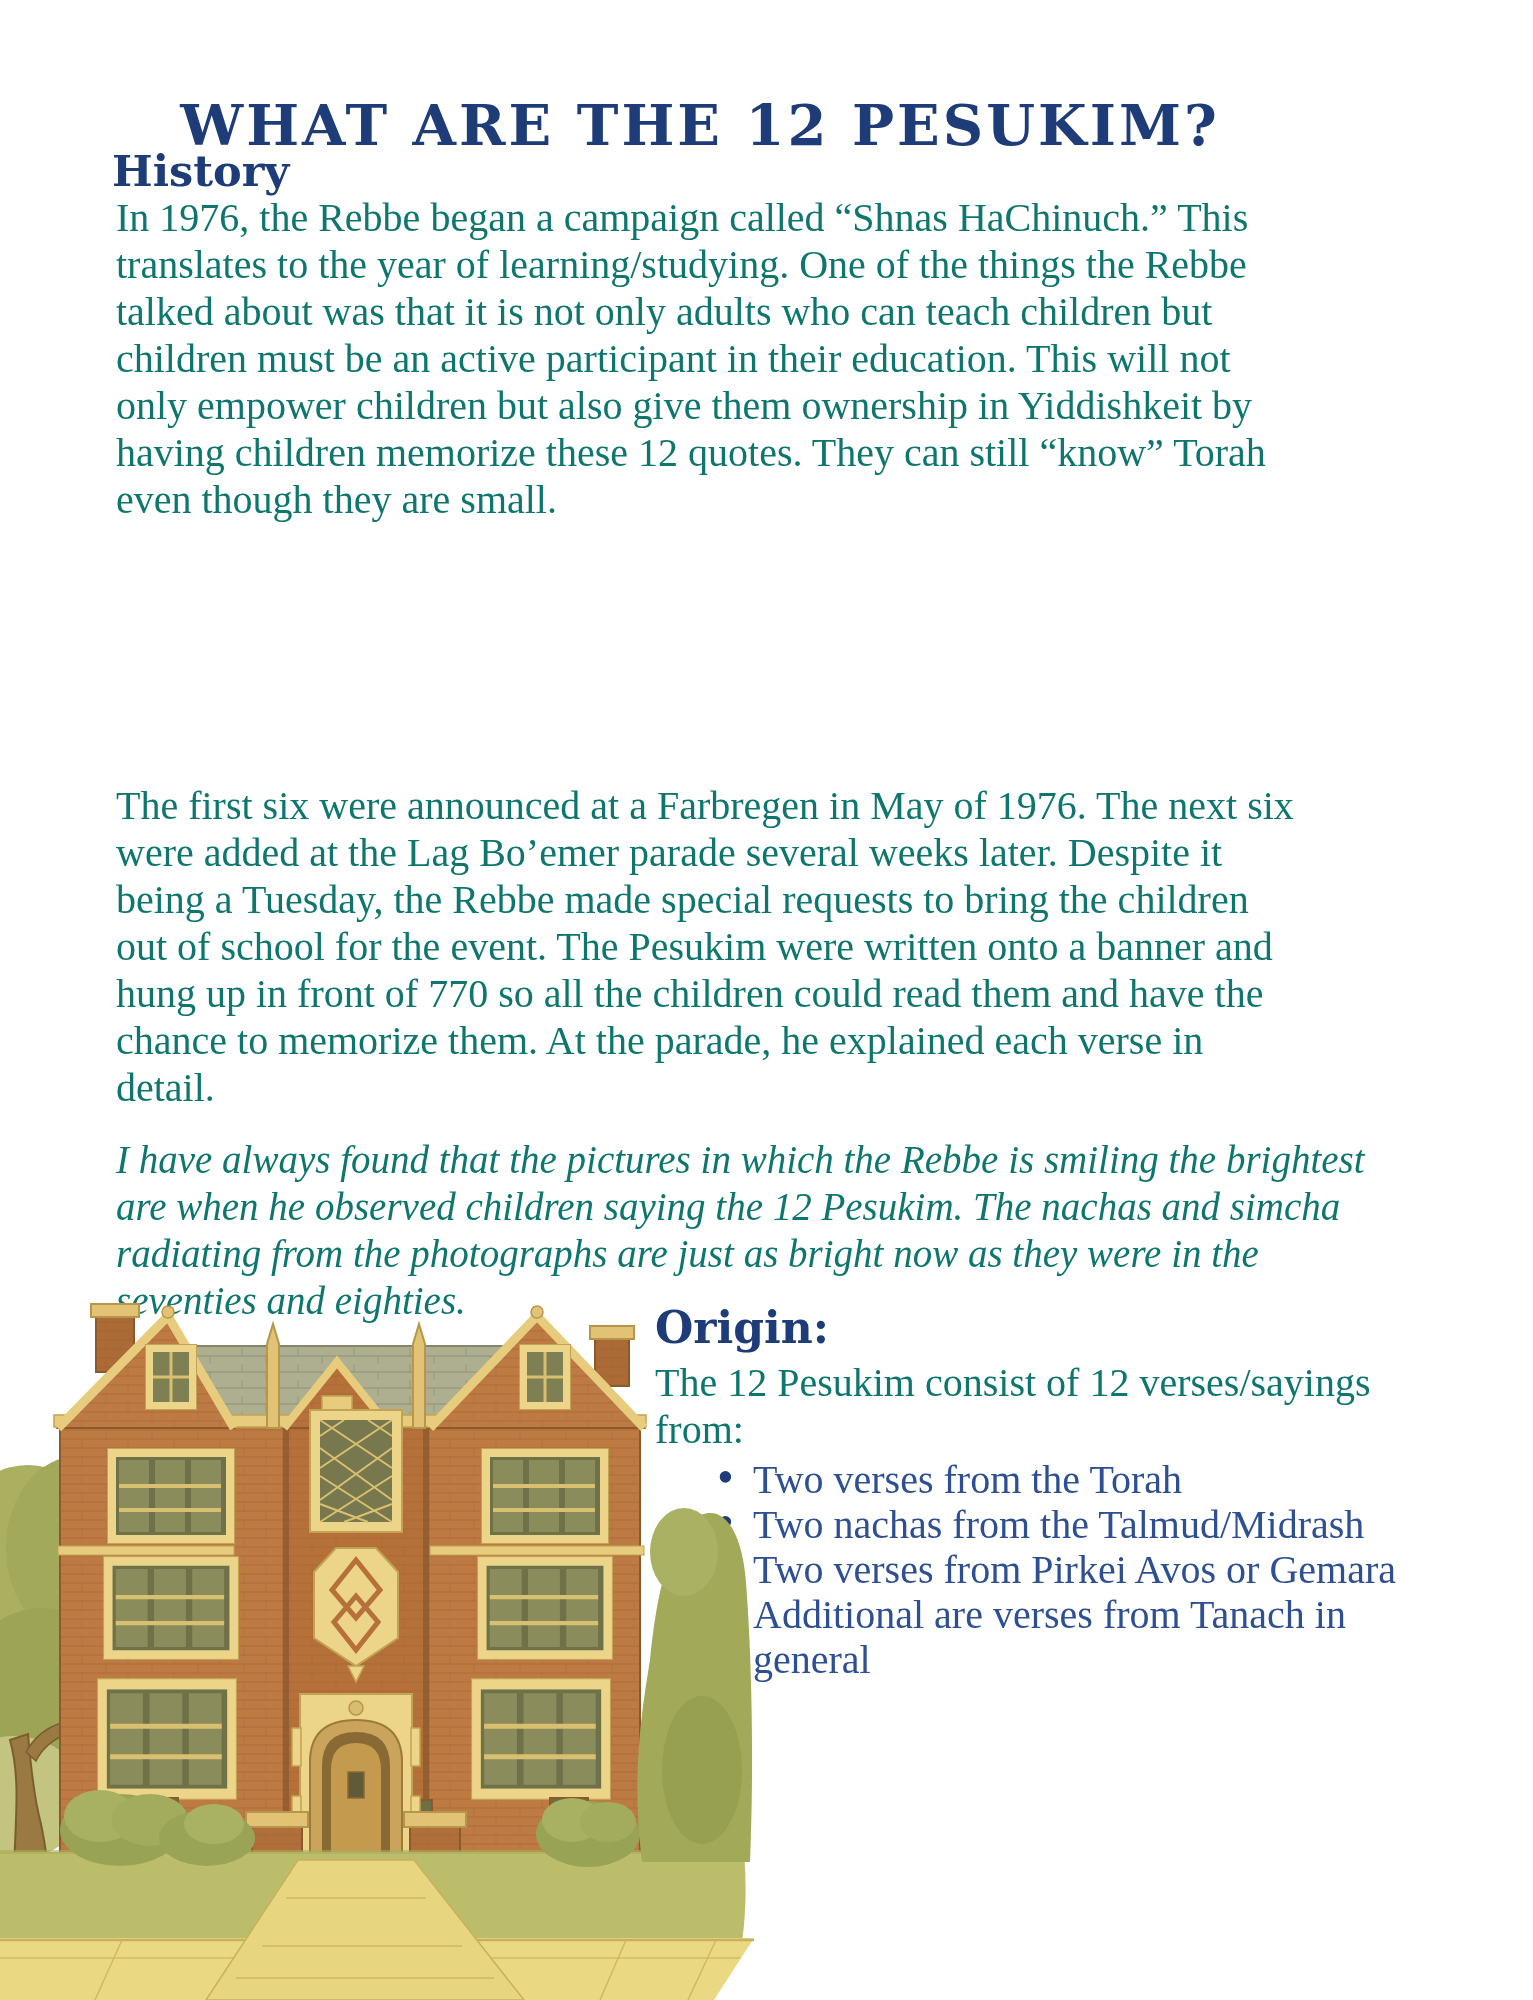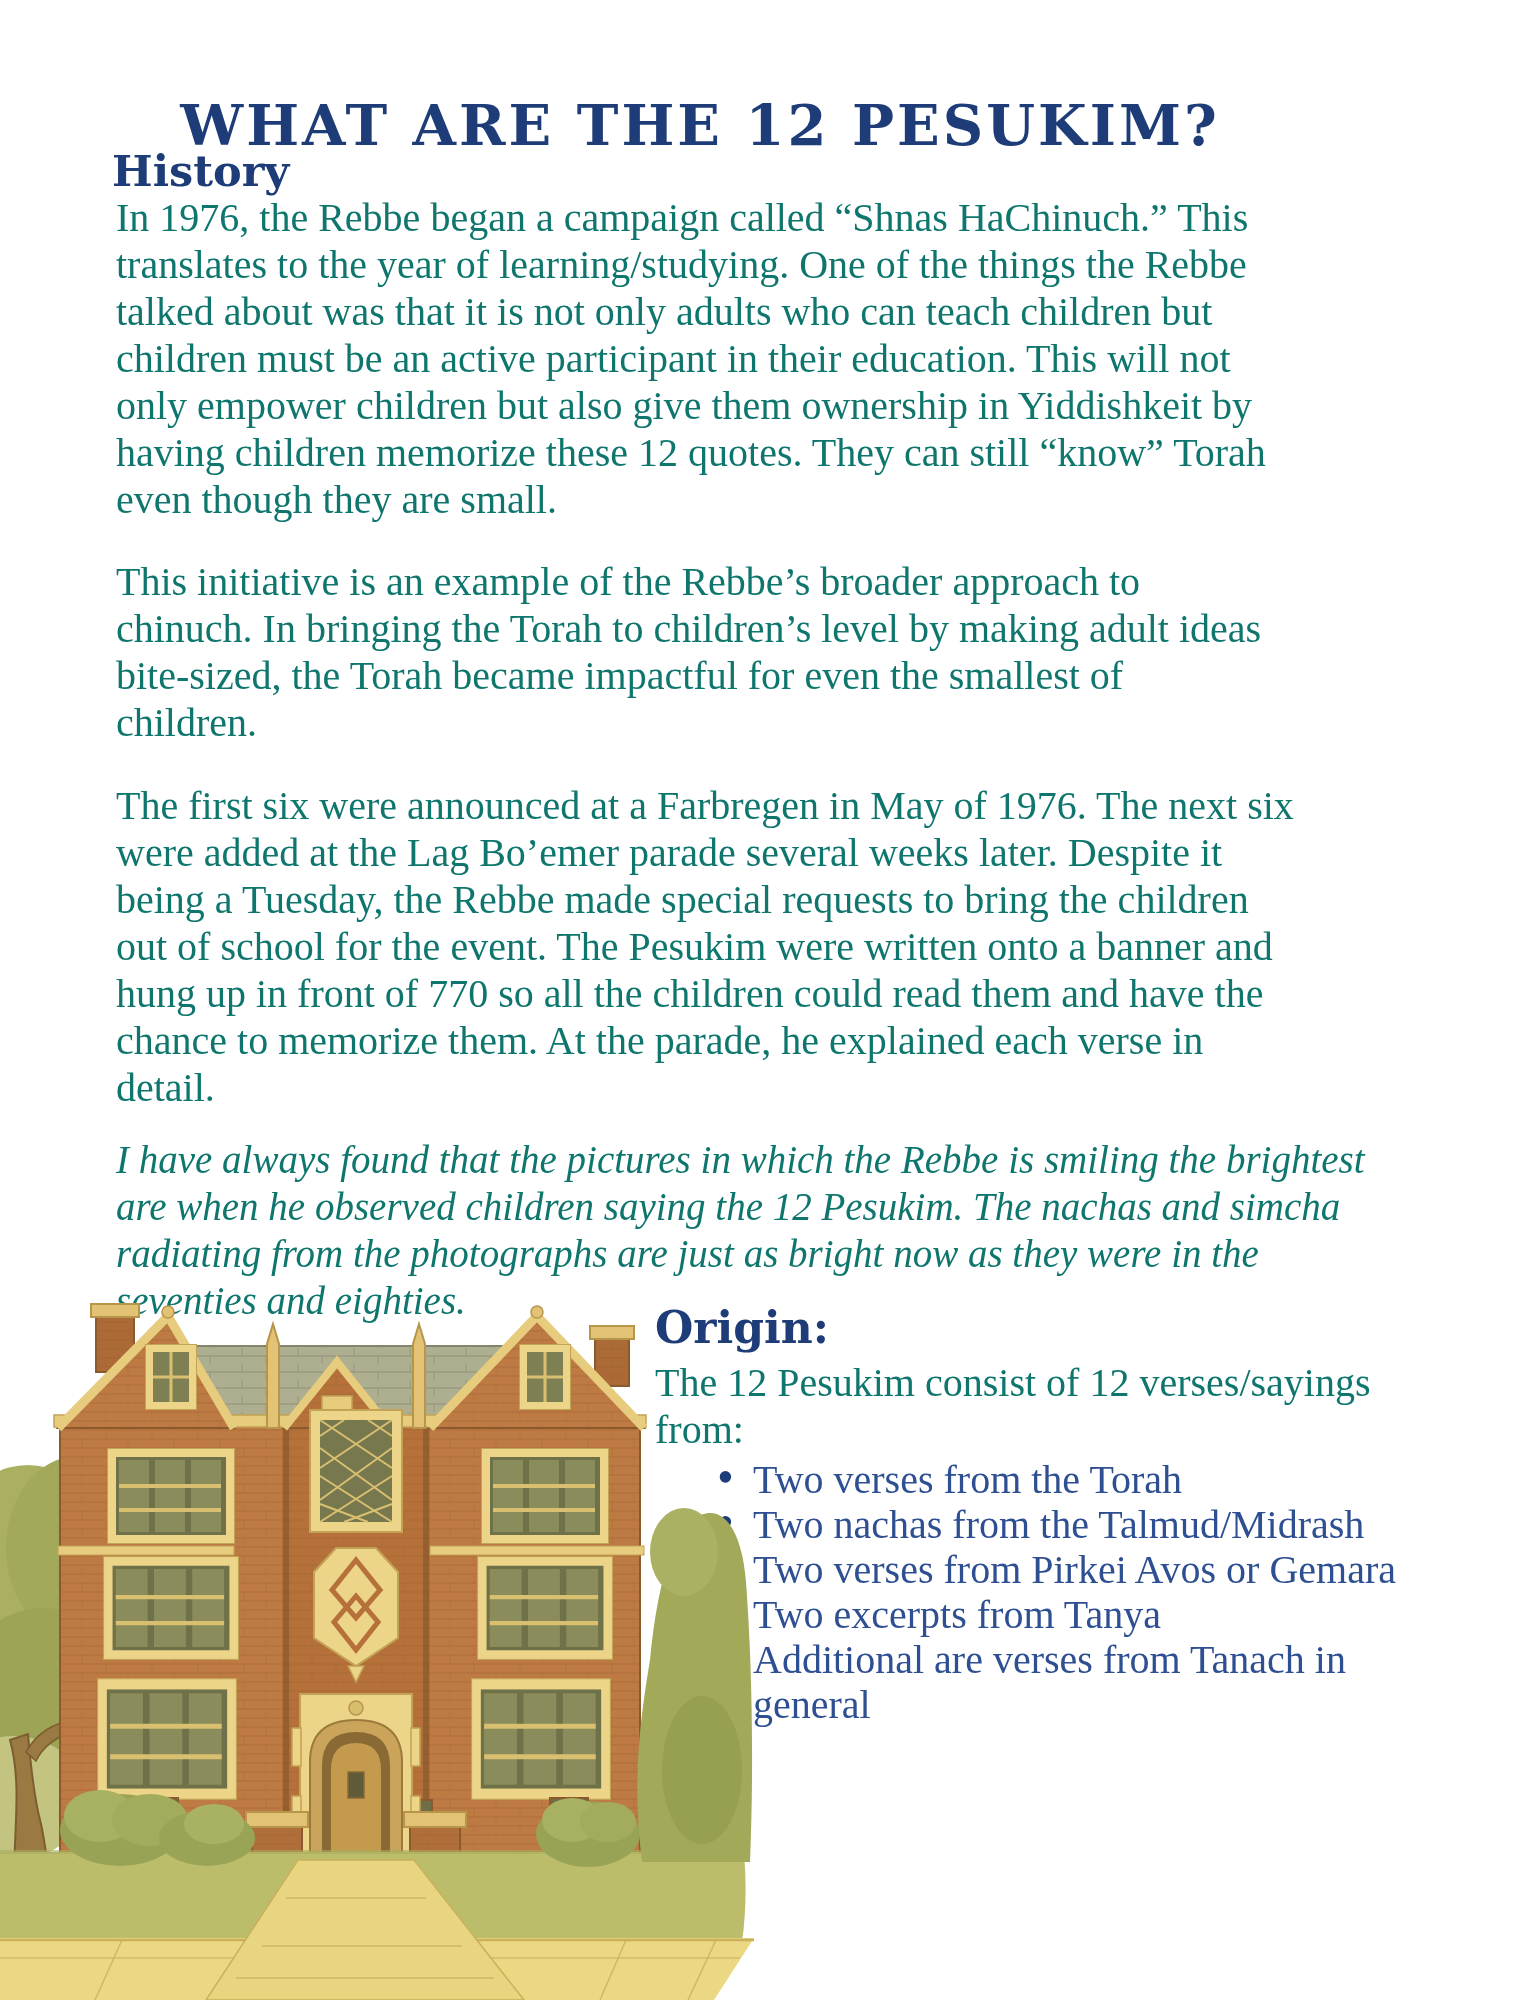--- a/index.html
+++ b/index.html
@@ -49,45 +49,40 @@
 
   <div class="heading history-heading">History</div>
 
   <p class="bodytext para1">In 1976,  the Rebbe began a campaign called “Shnas HaChinuch.” This
 translates to the year of learning/studying. One of the things the Rebbe
 talked about was that it is not only adults who can teach children but
 children must be an active participant in their education. This will not
 only empower children but also give them ownership in Yiddishkeit by
 having children memorize these 12 quotes. They can still “know” Torah
 even though they are small.</p>
-  <p class="bodytext para2">This initiative is an example of the Rebbe’s broader approach to
-chinuch. In bringing the Torah to children’s level by making adult ideas
-bite-sized, the Torah became impactful for even the smallest of
-children.</p>
   <p class="bodytext para3">The first six were announced at a Farbregen in May of 1976. The next six
 were added at the Lag Bo’emer parade several weeks later. Despite it
 being a Tuesday, the Rebbe made special requests to bring the children
 out of school for the event. The Pesukim were written onto a banner and
 hung up in front of 770 so all the children could read them and have the
 chance to memorize them. At the parade, he explained each verse in
 detail.</p>
   <p class="bodytext italic-note">I have always found that the pictures in which the Rebbe is smiling the brightest
 are when he observed children saying the 12 Pesukim. The nachas and simcha
 radiating from the photographs are just as bright now as they were in the
 seventies and eighties.</p>
 
   <div class="origin-block">
     <div class="heading origin-heading">Origin:</div>
     <div class="bodytext origin-intro">The 12 Pesukim consist of 12 verses/sayings
 from:</div>
     <ul class="origin-list">
       <li>Two verses from the Torah</li>
       <li>Two nachas from the Talmud/Midrash</li>
       <li>Two verses from Pirkei Avos  or Gemara</li>
-      <li>Two excerpts from Tanya</li>
       <li>Additional are verses from Tanach in
 general</li>
     </ul>
   </div>
 
   <svg class="building" width="766" height="700" viewBox="0 0 766 700" xmlns="http://www.w3.org/2000/svg">
     <defs>
       <pattern id="brick" width="46" height="18" patternUnits="userSpaceOnUse">
         <path d="M0 4 H46 M0 13 H46" stroke="#96602f" stroke-width="1.3" opacity="0.3" fill="none"></path>
         <path d="M14 4 V13 M36 13 V18 M36 0 V4" stroke="#96602f" stroke-width="1.3" opacity="0.22" fill="none"></path>

